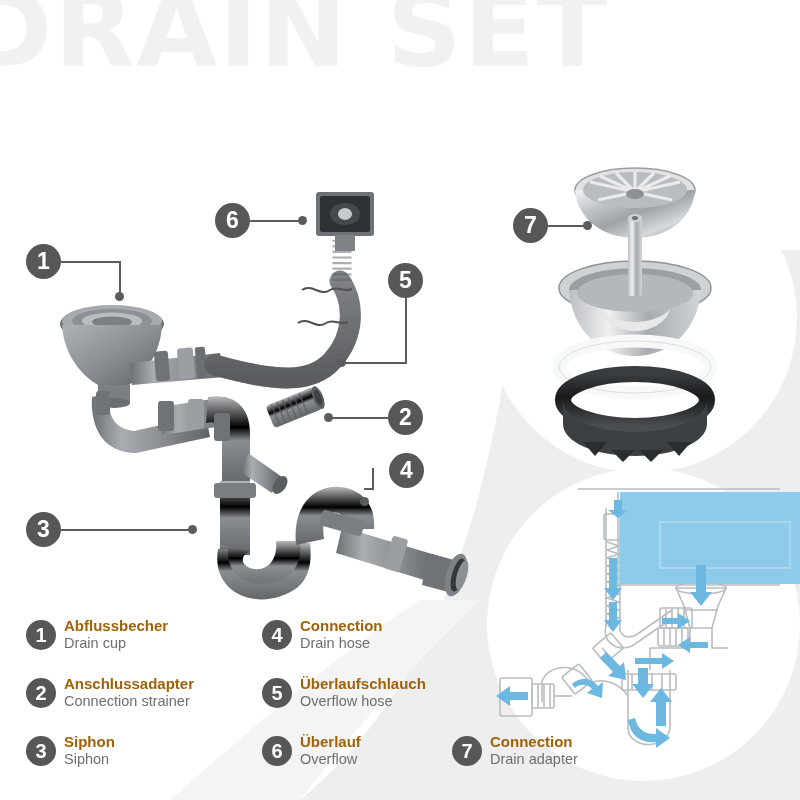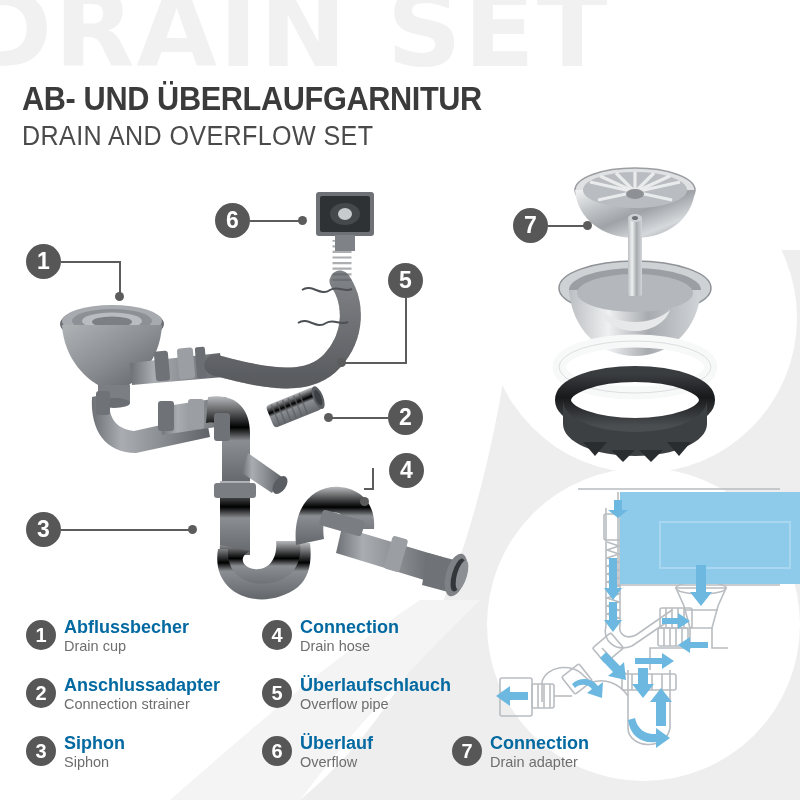--- a/index.html
+++ b/index.html
@@ -58,21 +58,21 @@
 
   .leader{position:absolute;background:#5c5c5c;}
   .leader.h{height:2px;}
   .leader.v{width:2px;}
   .dot{position:absolute;width:9px;height:9px;border-radius:50%;background:#5c5c5c;}
 
   
   .legend{position:absolute;left:0;top:606px;width:800px;height:194px;}
   .leg-item{position:absolute;}
   .leg-txt{position:absolute;left:38px;top:-3px;white-space:nowrap;}
-  .leg-de{font-size:18px;font-weight:bold;color:#0369a1;line-height:1.18;}
+  .leg-de{font-size:15px;font-weight:bold;color:#a16207;line-height:1.18;}
   .leg-en{font-size:14.5px;font-weight:normal;color:#6e6e6e;line-height:1.18;}
 
   
   .panel-circle{position:absolute;border-radius:50%;background:#ffffff;}
 </style>
 </head>
 <body>
 
 <div id="stage">
 
@@ -83,24 +83,20 @@
       <path d="M800,150 L800,800 L300,800 C420,700 470,560 500,400 C520,270 560,190 800,150 Z" fill="#eeeeee"></path>
 
       <path d="M800,120 L800,250 C560,250 430,420 330,620 C290,700 240,760 170,800 L0,800 L0,790 C200,700 260,470 400,300 C520,160 660,120 800,120 Z" fill="#ffffff"></path>
 
       <path d="M480,600 C420,660 360,720 300,800 L170,800 C250,730 330,660 420,600 Z" fill="#f4f4f4"></path>
     </svg>
 
     <div class="watermark">DRAIN SET</div>
   </div>
 
-  <div class="header">
-    <div class="title-de">AB- UND ÜBERLAUFGARNITUR</div>
-    <div class="title-en">DRAIN AND OVERFLOW SET</div>
-  </div>
 
   <svg width="480" height="420" style="position:absolute;left:10px;top:185px;">
     <defs>
       <linearGradient id="pg" x1="0" y1="0" x2="0" y2="1">
         <stop offset="0%" stop-color="#b7babd"></stop>
         <stop offset="35%" stop-color="#9296 9a"></stop>
         <stop offset="50%" stop-color="#8a8d91"></stop>
         <stop offset="100%" stop-color="#63666a"></stop>
       </linearGradient>
       <linearGradient id="pg2" x1="0" y1="0" x2="1" y2="0">
@@ -471,21 +467,21 @@
         <div class="leg-en">Drain hose</div>
       </div>
     </div>
 
     <div class="leg-item" style="left:262px;top:72px;">
       <div class="badge leg" style="position:relative;left:0;top:0;">
         <span>5</span>
       </div>
       <div class="leg-txt">
         <div class="leg-de">Überlaufschlauch</div>
-        <div class="leg-en">Overflow pipe</div>
+        <div class="leg-en">Overflow hose</div>
       </div>
     </div>
 
     <div class="leg-item" style="left:262px;top:130px;">
       <div class="badge leg" style="position:relative;left:0;top:0;">
         <span>6</span>
       </div>
       <div class="leg-txt">
         <div class="leg-de">Überlauf</div>
         <div class="leg-en">Overflow</div>

